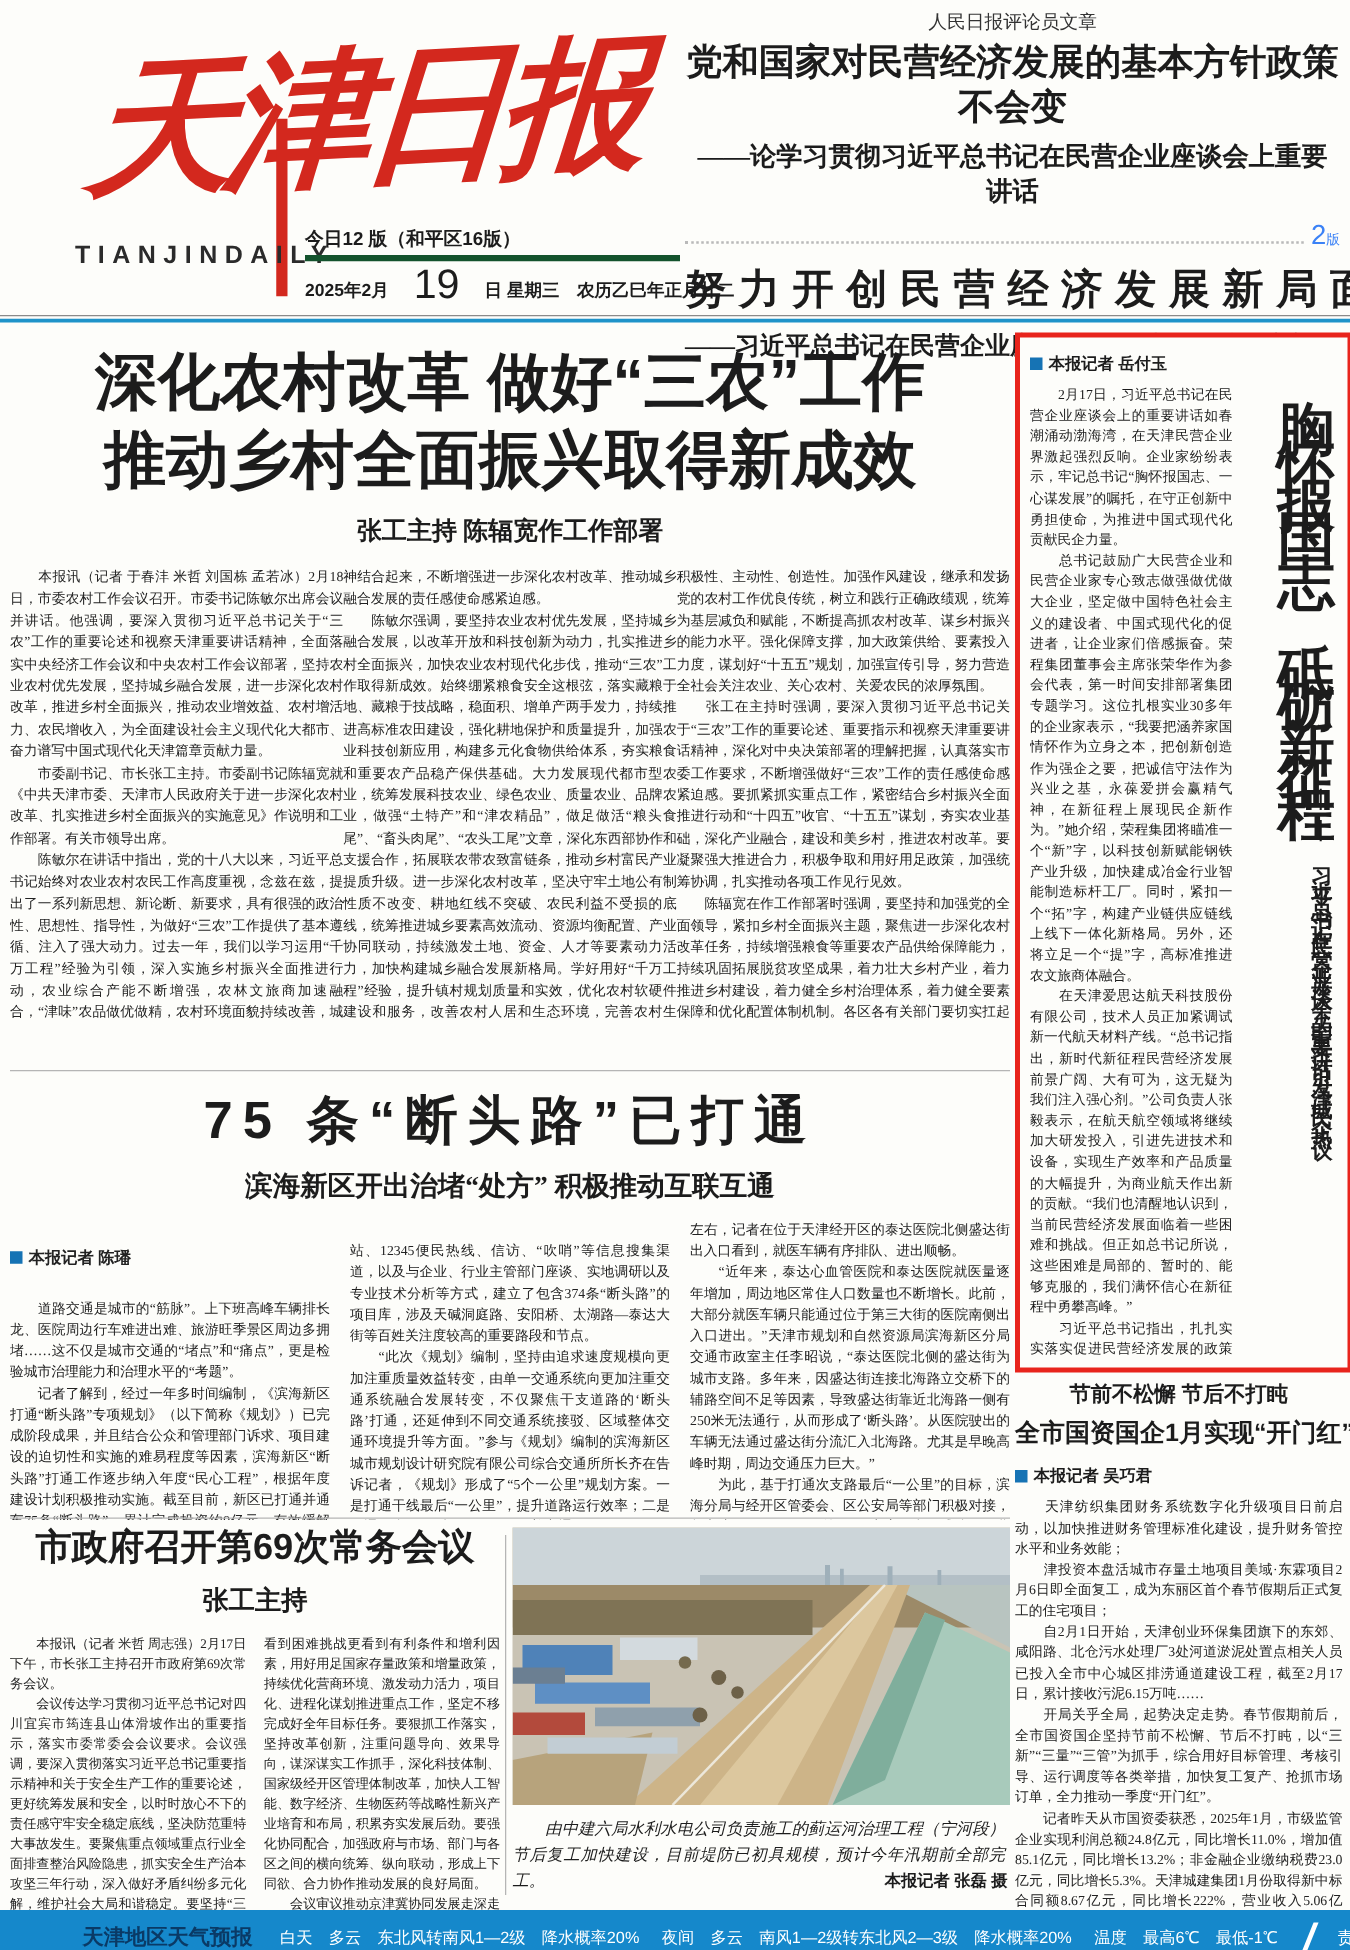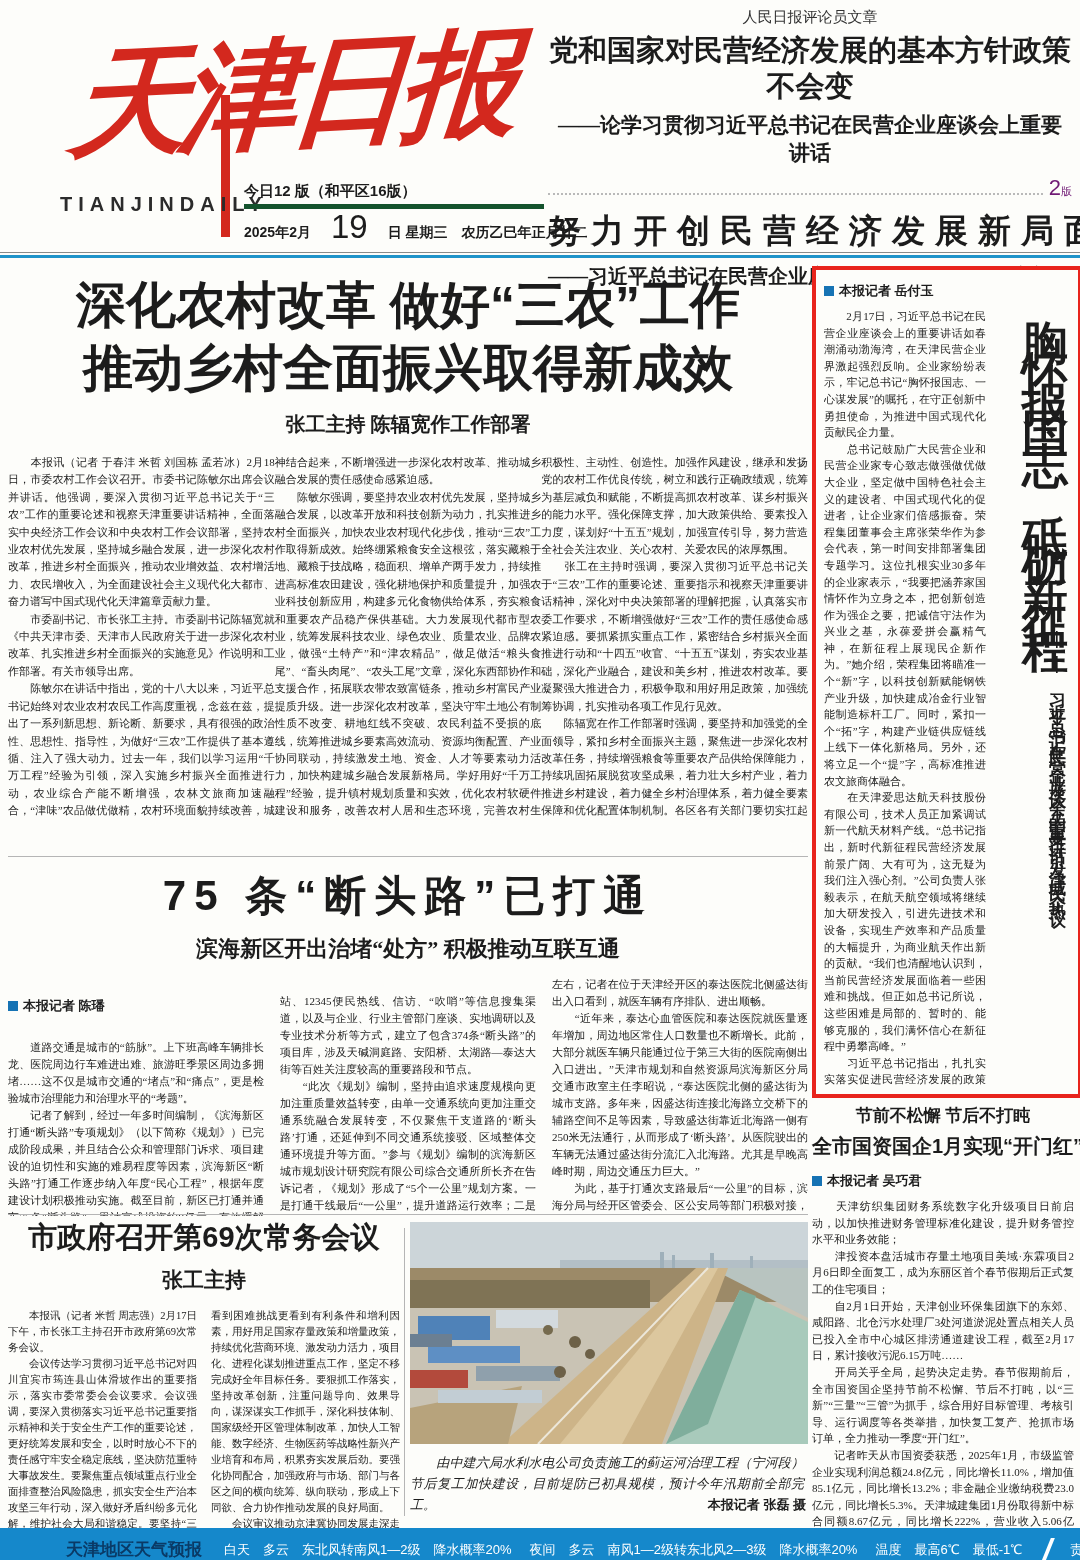--- a/index.html
+++ b/index.html
@@ -22,21 +22,21 @@
   .publisher{position:absolute;left:8px;top:236px;width:545px;font-size:13px;font-weight:bold;
              font-family:"Liberation Sans",sans-serif;white-space:nowrap;}
 
   
   .top-right{position:absolute;left:548px;top:8px;width:524px;text-align:center;}
   .tr-kicker{font-size:15px;color:#333;font-family:"Liberation Sans",sans-serif;margin-bottom:5px;}
   .tr-h1{font-size:29px;font-weight:bold;font-family:"Liberation Sans",sans-serif;line-height:1.25;}
   .tr-sub1{font-size:21px;font-weight:bold;font-family:"Liberation Serif",serif;margin-top:6px;}
   .tr-dotrow{display:flex;align-items:flex-end;margin-top:8px;}
   .tr-dots{flex:1;border-bottom:2px dotted #b9b9b9;margin-bottom:6px;}
-  .tr-pageref{color:#701a75;font-family:"Liberation Sans",sans-serif;margin-left:6px;white-space:nowrap;}
+  .tr-pageref{color:#3b82f6;font-family:"Liberation Sans",sans-serif;margin-left:6px;white-space:nowrap;}
   .tr-pageref .n{font-size:22px;} .tr-pageref .z{font-size:11px;}
   .tr-h2{font-size:33px;font-weight:bold;font-family:"Liberation Sans",sans-serif;
          letter-spacing:10px;margin-top:8px;white-space:nowrap;}
   .tr-sub2{font-size:20px;font-weight:bold;font-family:"Liberation Serif",serif;margin-top:9px;white-space:nowrap;}
 
   .blue-rule{position:absolute;left:0;top:252px;width:1080px;height:6px;
              border-top:1px solid #8a8a8a;border-bottom:3px solid #1f93c9;}
 
   
   .lead{position:absolute;left:8px;top:266px;width:800px;}

